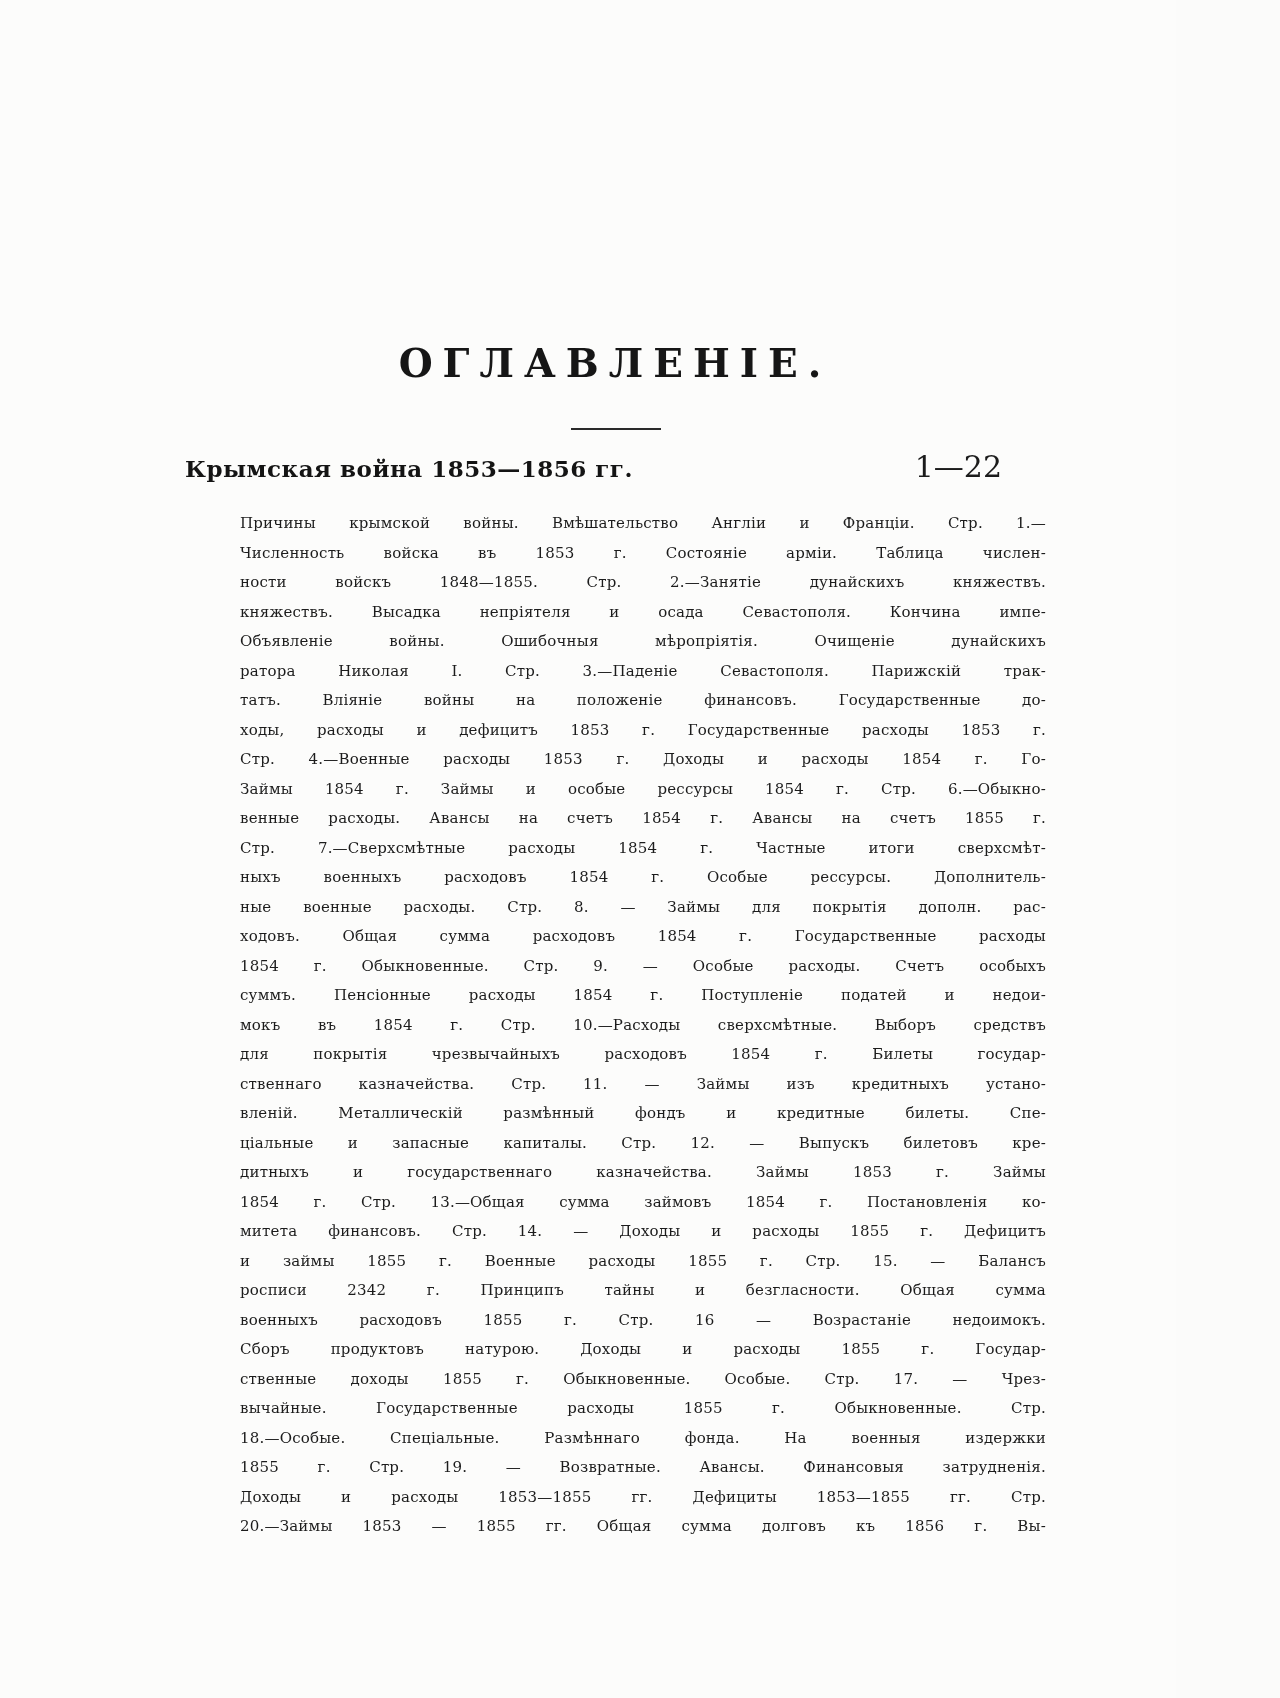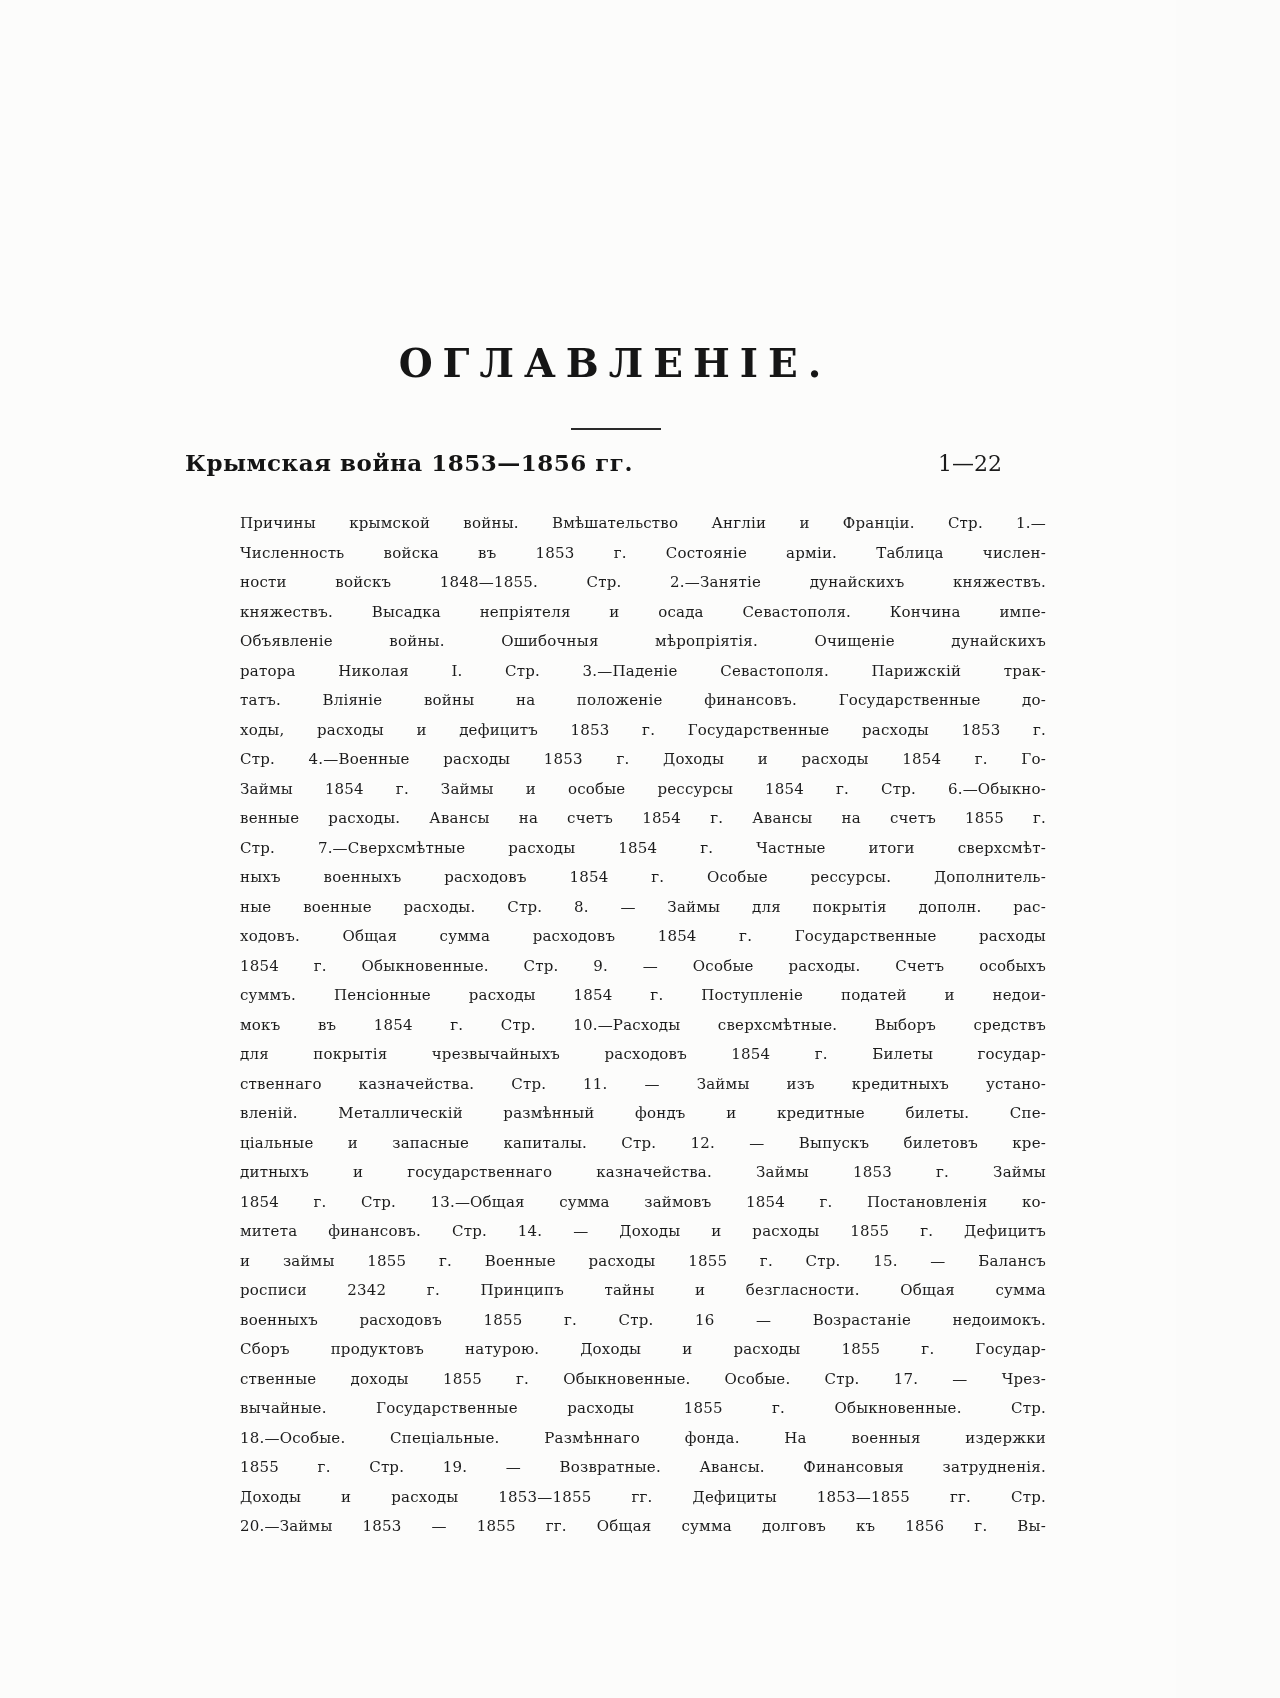--- a/index.html
+++ b/index.html
@@ -46,21 +46,21 @@
     align-items: baseline;
     gap: 26px;
   }
   .entry-heading {
     font-size: 23px;
     font-weight: bold;
     letter-spacing: 0.5px;
     color: #141414;
   }
   .entry-pages {
-    font-size: 22px;
+    font-size: 30px;
     color: #1b1b1b;
   }
   .toc {
     position: absolute;
     top: 509px;
     left: 240px;
     width: 806px;
     font-size: 15px;
     line-height: 29.5px;
     color: #1c1c1c;

